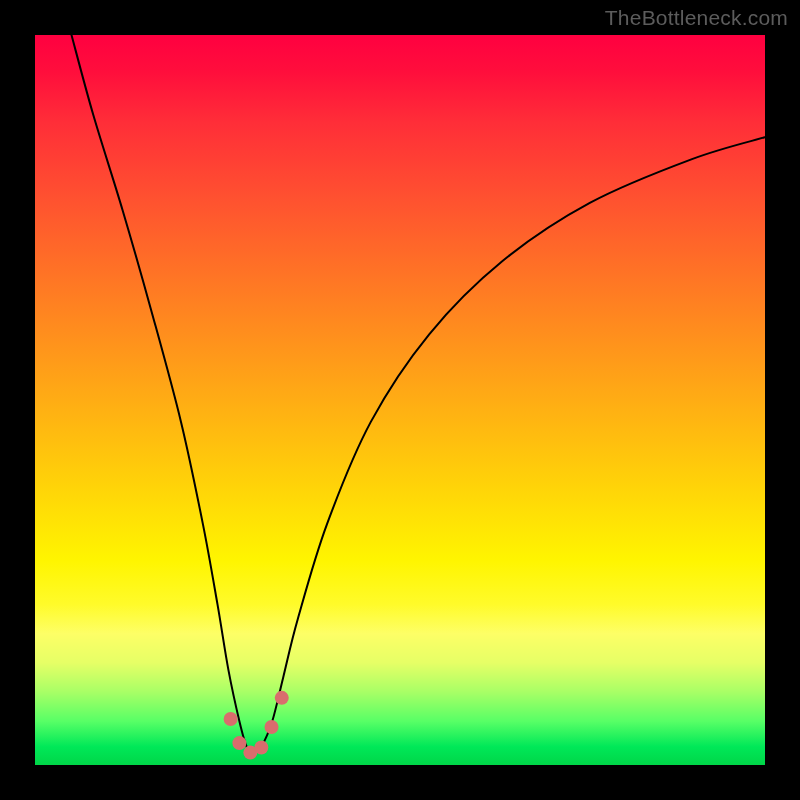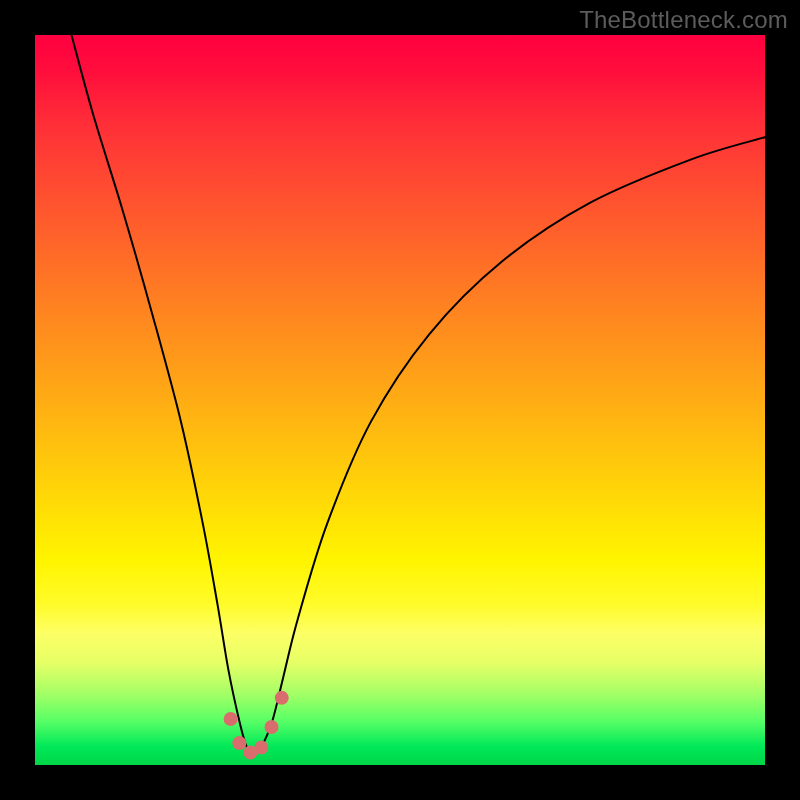--- a/index.html
+++ b/index.html
@@ -8,21 +8,21 @@
     width: 800px;
     height: 800px;
     background: #000;
     position: relative;
     font-family: Arial, Helvetica, sans-serif;
   }
   .watermark {
     position: absolute;
     top: 6px;
     right: 12px;
-    font-size: 24px;
+    font-size: 21px;
     font-weight: 500;
     color: #5c5c5c;
     z-index: 10;
     letter-spacing: 0.2px;
   }
   .plot-area {
     position: absolute;
     left: 35px;
     top: 35px;
     width: 730px;

